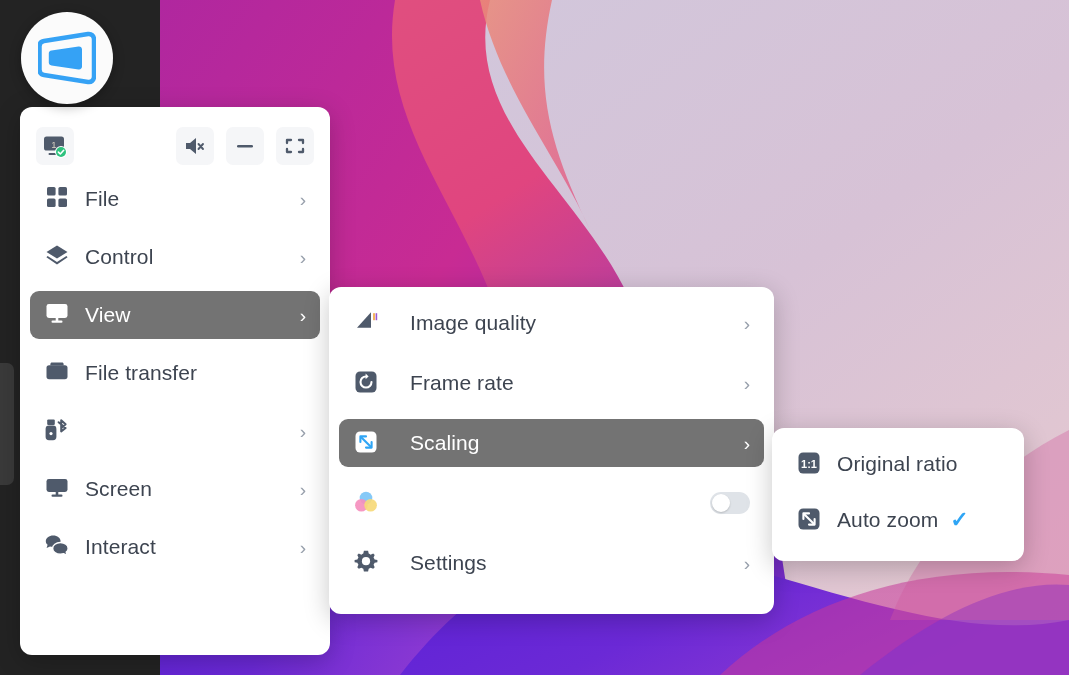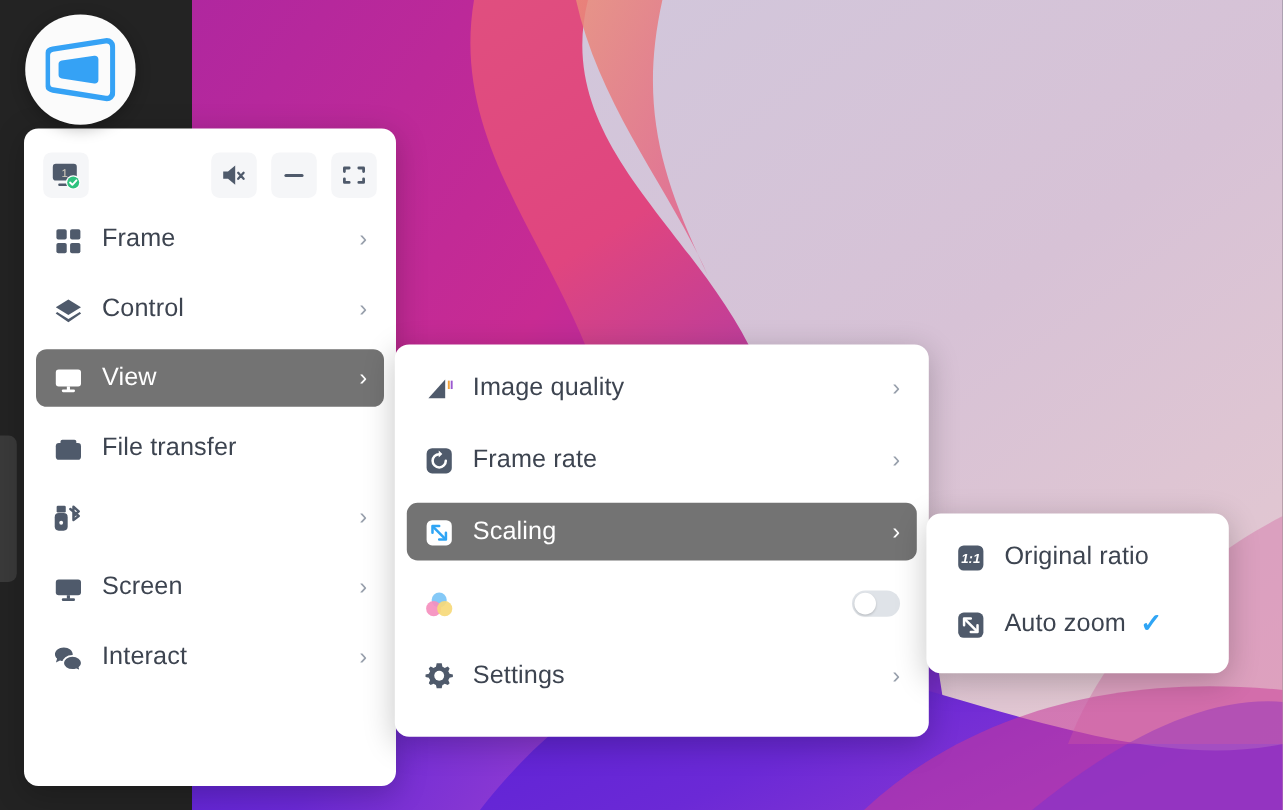--- a/index.html
+++ b/index.html
@@ -69,23 +69,22 @@
     position: relative;
     display: flex; align-items: center;
     height: 48px;
     border-radius: 9px;
     padding: 0 14px 0 14px;
     cursor: pointer;
     color: #3d4450;
   }
   .mrow .ico {
     width: 26px; height: 26px;
-    display: flex; align-items: flex-end; justify-content: center;
+    display: flex; align-items: flex-start; justify-content: center;
     flex: 0 0 26px;
-    font-style: italic;
   }
   .mrow .lbl {
     margin-left: 15px;
     font-size: 21px;
     font-weight: 400;
     letter-spacing: .1px;
     white-space: nowrap;
     color: #3d4450;
   }
   .mrow .chev {
@@ -112,21 +111,21 @@
     box-shadow: 0 1px 2px rgba(0,0,0,.18);
   }
   .check {
     margin-left: 12px; color: #2fa5f5; font-size: 22px; line-height: 1;
     font-weight: 700;
   }
 
   
   #panel-main .menu-list .mrow { margin-bottom: 10px; }
   #panel-view .menu-list { padding: 12px 10px 12px 10px; }
-  #panel-view .menu-list .mrow { height: 48px; margin-bottom: 12px; }
+  #panel-view .menu-list .mrow { height: 48px; margin-bottom: 12px; gap: 16px; }
   #panel-scale .menu-list { padding: 12px 10px; }
   #panel-scale .menu-list .mrow { height: 48px; margin-bottom: 8px; }
   .mrow:last-child { margin-bottom: 0 !important; }
 
   svg { display: block; }
 </style>
 </head>
 <body>
 
 <div id="root">
@@ -242,21 +241,21 @@
 
       <div class="mrow">
         <span class="ico">
           <svg width="22" height="22" viewBox="0 0 22 22" fill="#4f5a6b">
             <rect x="1" y="1" width="8.6" height="8.6" rx="1.6"></rect>
             <rect x="12.4" y="1" width="8.6" height="8.6" rx="1.6"></rect>
             <rect x="1" y="12.4" width="8.6" height="8.6" rx="1.6"></rect>
             <rect x="12.4" y="12.4" width="8.6" height="8.6" rx="1.6"></rect>
           </svg>
         </span>
-        <span class="lbl">Frame</span>
+        <span class="lbl">File</span>
         <span class="chev">›</span>
       </div>
 
       <div class="mrow">
         <span class="ico">
           <svg width="24" height="22" viewBox="0 0 24 22" fill="#4f5a6b">
             <path d="M12 1.5 L22.5 8 L12 14.5 L1.5 8 Z"></path>
             <path d="M2.6 12.1 L12 17.9 L21.4 12.1 L22.6 13.3 L12 20.5 L1.4 13.3 Z"></path>
           </svg>
         </span>

